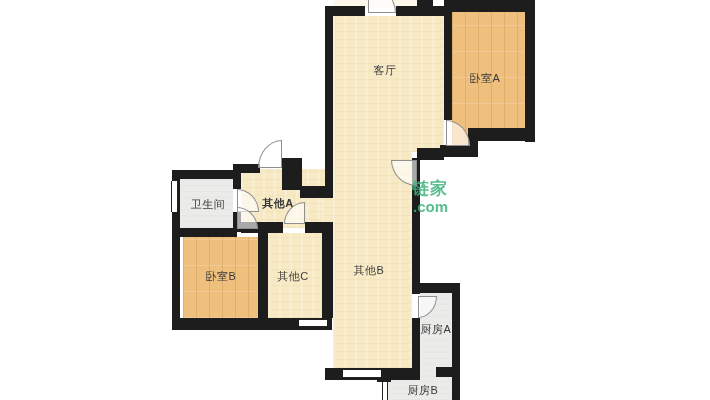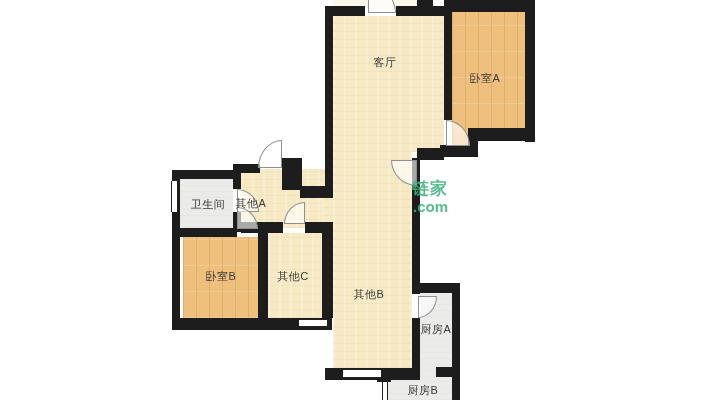--- a/index.html
+++ b/index.html
@@ -100,23 +100,23 @@
   <div class="door r-bl" style="left:391px;top:160px;width:26px;height:26px;"></div>
   <div class="door r-tr" style="left:237px;top:189px;width:22px;height:23px;"></div>
   <div class="door r-tr" style="left:237px;top:207px;width:21px;height:22px;"></div>
   <div class="door r-tl" style="left:284px;top:202px;width:21px;height:22px;"></div>
   <div class="door r-tl" style="left:258px;top:140px;width:24px;height:28px;"></div>
   <div class="door r-br" style="left:418px;top:296px;width:19px;height:22px;"></div>
 
   <div id="wm-brand" class="wm-side">链家</div>
   <div id="wm-tld" class="wm-side">.com</div>
 
-  <div class="lbl" style="left:385px;top:62px;">客厅</div>
+  <div class="lbl" style="left:385px;top:70px;">客厅</div>
   <div class="lbl" style="left:485px;top:78px;">卧室A</div>
   <div class="lbl" style="left:208px;top:204px;">卫生间</div>
-  <div class="lbl" style="left:251px;top:203px;">其他A</div>
+  <div class="lbl" style="left:278px;top:203px;font-weight:bold;">其他A</div>
   <div class="lbl" style="left:221px;top:276px;">卧室B</div>
   <div class="lbl" style="left:293px;top:276px;">其他C</div>
-  <div class="lbl" style="left:369px;top:294px;">其他B</div>
+  <div class="lbl" style="left:369px;top:270px;">其他B</div>
   <div class="lbl" style="left:436px;top:329px;">厨房A</div>
   <div class="lbl" style="left:423px;top:390px;">厨房B</div>
 
 </div>
 
 </body></html>

